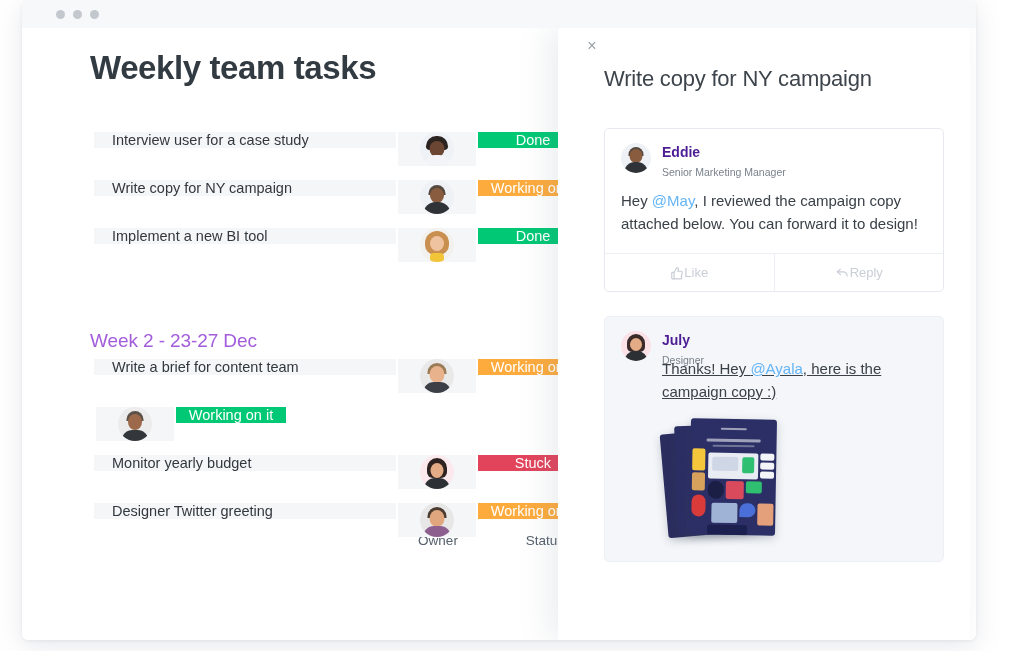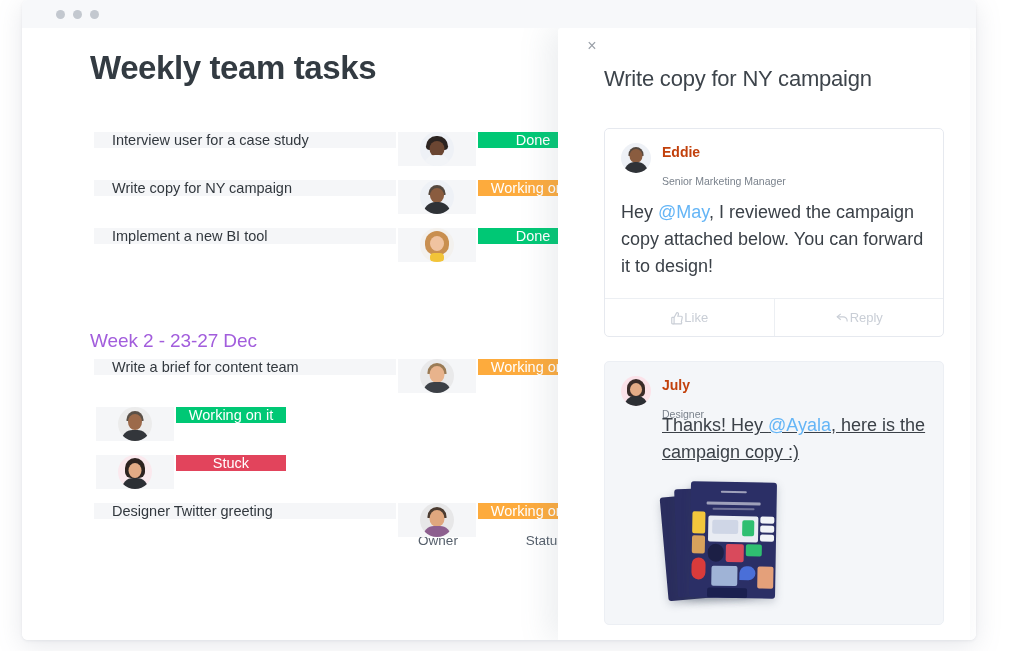--- a/index.html
+++ b/index.html
@@ -115,26 +115,26 @@
 
   .update {
     border: 1px solid #e6e9ef; border-radius: 5px;
     background: #ffffff; margin-bottom: 24px; overflow: hidden;
   }
   .update.gray { background: #f4f6f9; border-color: #eceff4; }
 
   .update-head { display: flex; align-items: flex-start; padding: 14px 16px 0 16px; gap: 11px; }
   .u-avatar { width: 30px; height: 30px; border-radius: 50%; position: relative; overflow: hidden; flex: 0 0 30px; }
   .u-meta { padding-top: 1px; }
-  .u-name { font-size: 14px; color: #c2410c; font-weight: 700; line-height: 1.15; }
-  .u-role { font-size: 10.5px; color: #7a828c; margin-top: 15px; }
+  .u-name { font-size: 14px; color: #4c1d95; font-weight: 700; line-height: 1.15; }
+  .u-role { font-size: 10.5px; color: #7a828c; margin-top: 6px; }
 
   .update-body {
     padding: 12px 16px 18px 16px;
-    font-size: 18px; color: #3b4148; line-height: 1.5;
+    font-size: 15px; color: #3b4148; line-height: 1.5;
   }
   .update.gray .update-body { padding: 6px 16px 10px 57px; margin-top: -14px; text-decoration: underline; }
   .mention { color: #64b5f6; }
 
   .update-actions {
     display: flex; border-top: 1px solid #eceff3; height: 38px;
   }
   .action {
     flex: 1; display: flex; align-items: center; justify-content: center;
     font-size: 13px; color: #c9ced6; cursor: pointer;
@@ -249,20 +249,21 @@
                   <span class="hair" style="top:4px;width:17px;height:10px;background:#5b5148;border-radius:9px 9px 0 0"></span>
                   <span class="head" style="top:7px;width:14px;height:16px;background:#9c6a4a"></span>
                   <span class="body" style="bottom:0;width:27px;height:11px;background:#33363b"></span>
                 </span>
               </div>
               <div class="row-status" style="background:#00c875">Working on it</div>
             </div>
 
             <div class="row">
               <div class="row-bar purple"></div>
+              <div class="row-name">Monitor yearly budget</div>
               <div class="row-owner">
                 <span class="avatar" style="background:#fbe9ee">
                   <span class="hair" style="top:3px;width:20px;height:20px;background:#2e2320;border-radius:10px 10px 6px 6px"></span>
                   <span class="head" style="top:8px;width:13px;height:15px;background:#e3ab86"></span>
                   <span class="body" style="bottom:0;width:26px;height:11px;background:#2c2f34"></span>
                 </span>
               </div>
               <div class="row-status" style="background:#e2445c">Stuck</div>
             </div>
 

